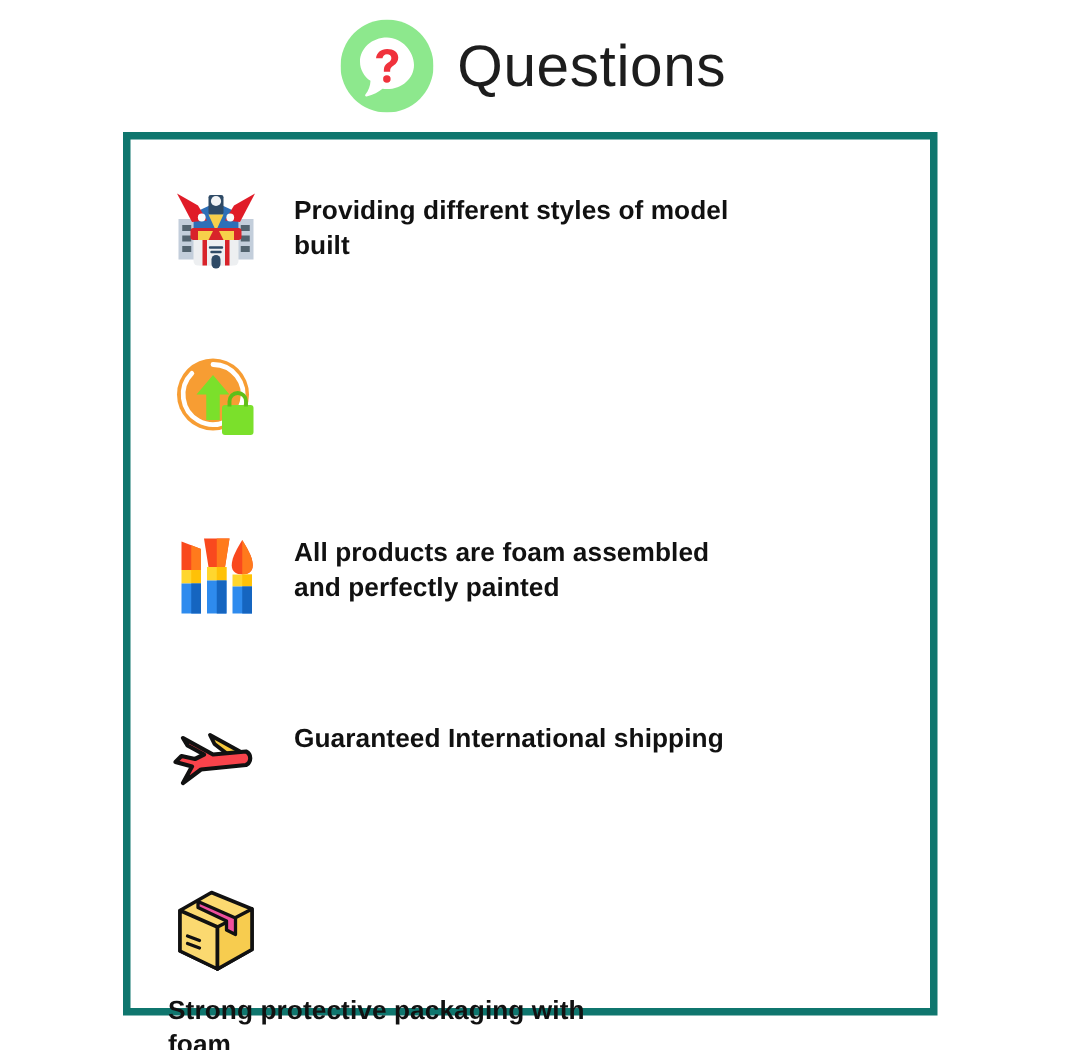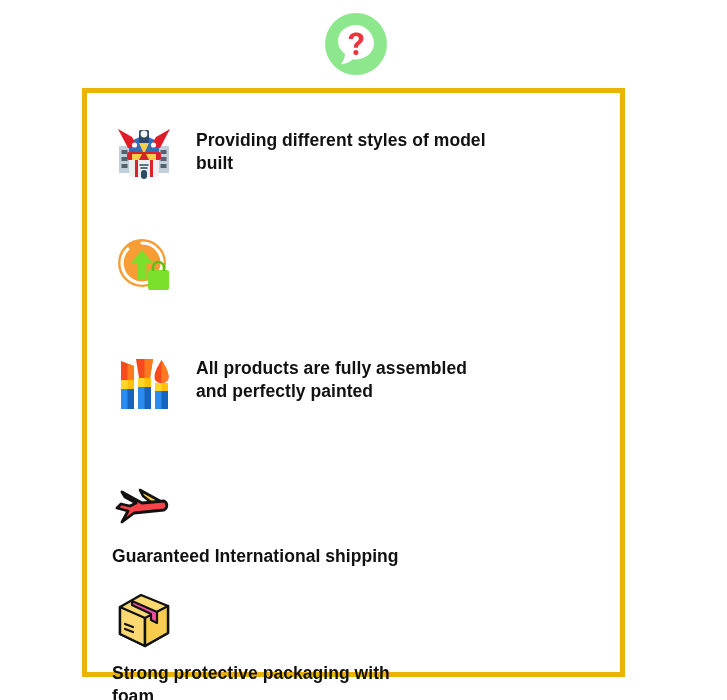--- a/index.html
+++ b/index.html
@@ -55,21 +55,21 @@
     font-family: "Liberation Sans", sans-serif;
   }
 
   
   .panel {
     position: absolute;
     left: 82px;
     top: 88px;
     width: 543px;
     height: 589px;
-    border: 5px solid #eab308;
+    border: 5px solid #0f766e;
     box-sizing: border-box;
     background: #ffffff;
   }
 
   .list {
     position: absolute;
     left: 0;
     top: 0;
     width: 100%;
     height: 100%;
@@ -78,21 +78,21 @@
   .row {
     position: absolute;
     left: 25px;
     width: 470px;
     display: flex;
     align-items: flex-start;
   }
   .row-0 { top: 25px; }
   .row-1 { top: 140px; }
   .row-2 { top: 257px; }
-  .row-3 { top: 377px; flex-direction: column; }
+  .row-3 { top: 377px; }
   .row-4 { top: 494px; flex-direction: column; }
 
   .row-icon {
     width: 64px;
     height: 64px;
     flex: 0 0 64px;
     display: block;
     margin-right: 20px;
   }
   .row-icon svg { display: block; }
@@ -118,20 +118,21 @@
   <div class="header">
     <div class="header-inner">
       <span class="header-icon">
         <svg viewBox="0 0 62 62" width="62" height="62" aria-hidden="true">
           <circle cx="31" cy="31" r="31" fill="#8DE88D"></circle>
           <path d="M31 12c-10 0-18 7.2-18 16.1 0 5.2 2.7 9.8 7 12.8 -0.1 3.4 -1.3 6.6 -3.4 9.1 -0.5 0.6 0 1.5 0.8 1.3 4.5 -1 8.1 -3 10.6 -5.1 1 0.1 2 0.2 3 0.2 10 0 18 -7.2 18 -16.1S41 12 31 12z" fill="#ffffff"></path>
           <path d="M31.1 19.6c-4.1 0-7.1 2.4-7.4 6.3h4.3c0.2-1.7 1.3-2.8 3-2.8 1.7 0 2.9 1 2.9 2.5 0 1.3-0.6 2.1-2.3 3.3 -1.9 1.4-2.8 2.7-2.7 5v0.9h4.2v-0.7c0-1.4 0.5-2.1 2.3-3.4 2-1.4 3.1-3.1 3.1-5.4C38.5 21.8 35.5 19.6 31.1 19.6z" fill="#F0323C"></path>
           <circle cx="30.9" cy="39.6" r="2.5" fill="#F0323C"></circle>
         </svg>
       </span>
+      <span class="header-title">Questions</span>
     </div>
   </div>
 
   <div class="panel">
     <div class="list">
 
       <div class="row row-0">
         <span class="row-icon">
           <svg viewBox="0 0 64 64" width="64" height="64" aria-hidden="true">
             <rect x="7" y="28" width="11" height="27" fill="#C3CEDB"></rect>
@@ -195,21 +196,21 @@
             <rect x="32.5" y="37" width="6.5" height="22" fill="#1565C0"></rect>
 
             <path d="M49.5 10 C44 19 42.5 23 42.5 27 C42.5 31 45.5 33 49.5 33 C53.5 33 56.5 31 56.5 27 C56.5 23 55 19 49.5 10 Z" fill="#F9491E"></path>
             <path d="M49.5 10 C55 19 56.5 23 56.5 27 C56.5 31 53.5 33 49.5 33 Z" fill="#FF7A1C"></path>
             <rect x="43" y="33" width="13" height="8" fill="#FFD62E"></rect>
             <rect x="49.5" y="33" width="6.5" height="8" fill="#FFC107"></rect>
             <rect x="43" y="41" width="13" height="18" fill="#2E8BEE"></rect>
             <rect x="49.5" y="41" width="6.5" height="18" fill="#1565C0"></rect>
           </svg>
         </span>
-        <span class="row-text">All products are fully assembled and perfectly painted</span>
+        <span class="row-text">All products are foam assembled and perfectly painted</span>
       </div>
 
       <div class="row row-3">
         <span class="row-icon">
           <svg viewBox="0 0 64 64" width="64" height="64" aria-hidden="true">
             <path d="M28 20 L48 31 L40 33 L31 26 Z" fill="#F7C93C" stroke="#111111" stroke-width="2.6" stroke-linejoin="round"></path>
             <path d="M10 22 L30 33 L52 31 a5 5 0 0 1 0 9 L22 43 L10 52 L16 41 L5 38 L9 34 L18 36 L24 33 L13 27 Z" fill="#F9434B" stroke="#111111" stroke-width="2.8" stroke-linejoin="round" stroke-linecap="round"></path>
           </svg>
         </span>
         <span class="row-text">Guaranteed International shipping</span>

